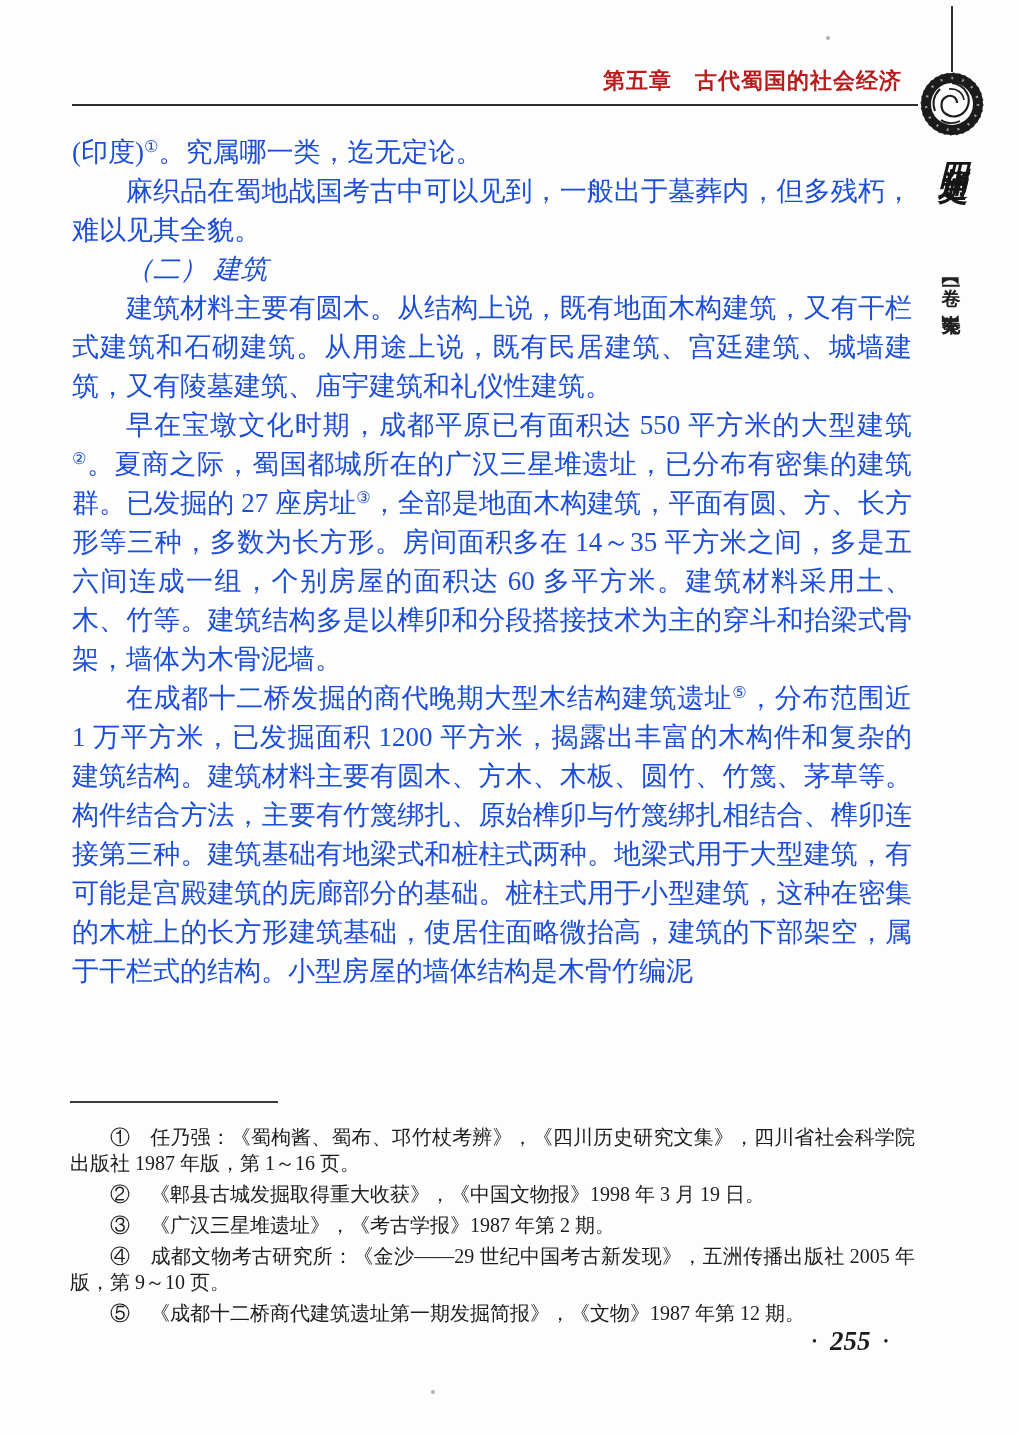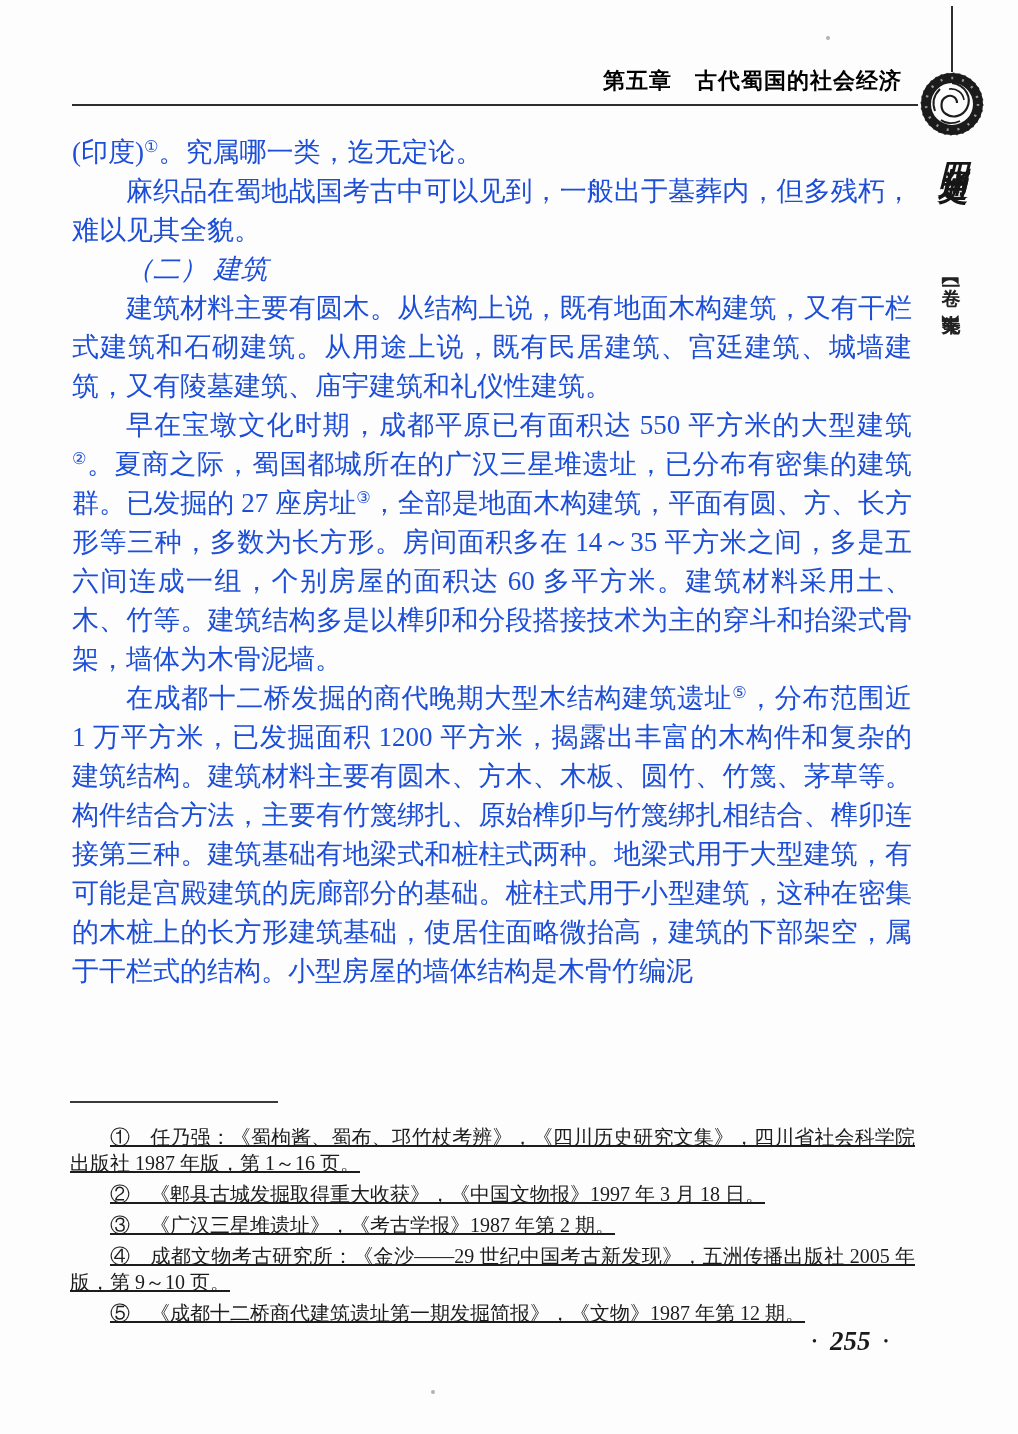--- a/index.html
+++ b/index.html
@@ -14,21 +14,21 @@
   }
 
   
   .header-title {
     position: absolute;
     top: 66px;
     right: 116px;
     font-size: 22px;
     font-weight: bold;
     letter-spacing: 1px;
-    color: #000000;
+    color: #b91c1c;
     white-space: nowrap;
   }
   .header-rule {
     position: absolute;
     left: 72px;
     top: 104px;
     width: 846px;
     height: 2px;
     background: #2e2e2e;
   }
@@ -98,21 +98,20 @@
   }
   .footnotes {
     position: absolute;
     left: 70px;
     top: 1124px;
     width: 845px;
     font-size: 20px;
     line-height: 26px;
     text-align: justify;
     color: #1c1c1c;
-    text-decoration: underline;
   }
   .footnotes p { margin: 0 0 5px 0; text-indent: 2em; }
 
   
   .footer {
     position: absolute;
     left: 812px;
     top: 1326px;
     display: flex;
     align-items: center;
@@ -165,21 +164,21 @@
     <p class="rich">麻织品在蜀地战国考古中可以见到，一般出于墓葬内，但多残朽，难以见其全貌。</p>
     <p class="heading">（二） 建筑</p>
     <p class="rich">建筑材料主要有圆木。从结构上说，既有地面木构建筑，又有干栏式建筑和石砌建筑。从用途上说，既有民居建筑、宫廷建筑、城墙建筑，又有陵墓建筑、庙宇建筑和礼仪性建筑。</p>
     <p class="rich">早在宝墩文化时期，成都平原已有面积达 550 平方米的大型建筑<sup>②</sup>。夏商之际，蜀国都城所在的广汉三星堆遗址，已分布有密集的建筑群。已发掘的 27 座房址<sup>③</sup>，全部是地面木构建筑，平面有圆、方、长方形等三种，多数为长方形。房间面积多在 14～35 平方米之间，多是五六间连成一组，个别房屋的面积达 60 多平方米。建筑材料采用土、木、竹等。建筑结构多是以榫卯和分段搭接技术为主的穿斗和抬梁式骨架，墙体为木骨泥墙。</p>
     <p class="rich">在成都十二桥发掘的商代晚期大型木结构建筑遗址<sup>⑤</sup>，分布范围近 1 万平方米，已发掘面积 1200 平方米，揭露出丰富的木构件和复杂的建筑结构。建筑材料主要有圆木、方木、木板、圆竹、竹篾、茅草等。构件结合方法，主要有竹篾绑扎、原始榫卯与竹篾绑扎相结合、榫卯连接第三种。建筑基础有地梁式和桩柱式两种。地梁式用于大型建筑，有可能是宫殿建筑的庑廊部分的基础。桩柱式用于小型建筑，这种在密集的木桩上的长方形建筑基础，使居住面略微抬高，建筑的下部架空，属于干栏式的结构。小型房屋的墙体结构是木骨竹编泥</p>
   </div>
 
   <div class="fn-rule"></div>
   <div class="footnotes">
     <p>①　任乃强：《蜀枸酱、蜀布、邛竹杖考辨》，《四川历史研究文集》，四川省社会科学院出版社 1987 年版，第 1～16 页。</p>
-    <p>②　《郫县古城发掘取得重大收获》，《中国文物报》1997 年 3 月 18 日。</p>
+    <p>②　《郫县古城发掘取得重大收获》，《中国文物报》1998 年 3 月 19 日。</p>
     <p>③　《广汉三星堆遗址》，《考古学报》1987 年第 2 期。</p>
     <p>④　成都文物考古研究所：《金沙——29 世纪中国考古新发现》，五洲传播出版社 2005 年版，第 9～10 页。</p>
     <p>⑤　《成都十二桥商代建筑遗址第一期发掘简报》，《文物》1987 年第 12 期。</p>
   </div>
 
   <div class="footer">
     <span class="dot">•</span>
     <span class="num">255</span>
     <span class="dot">•</span>
   </div>

